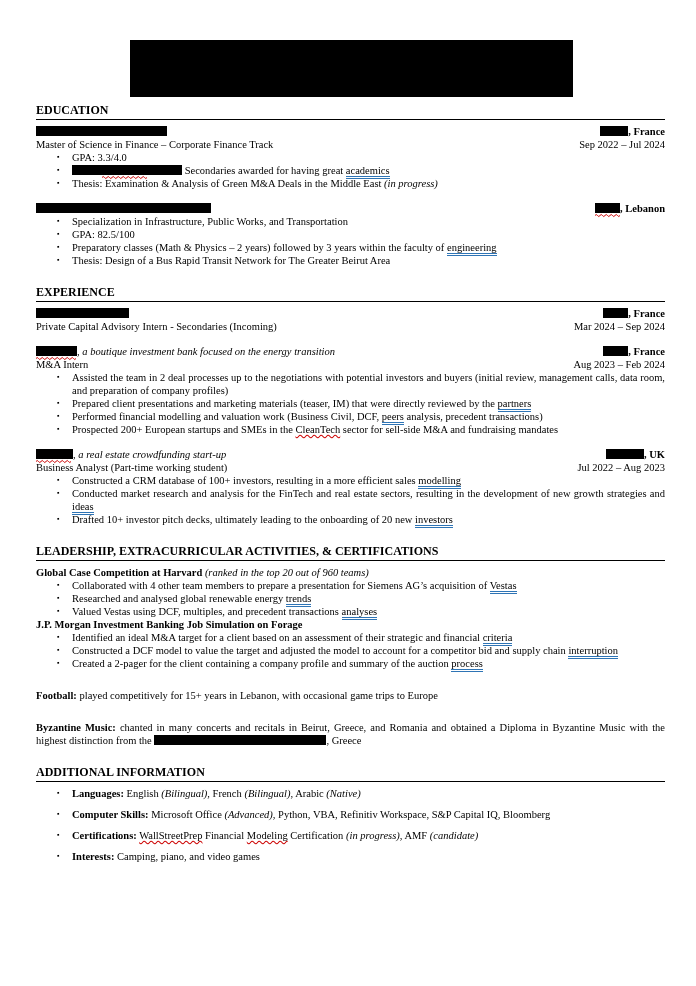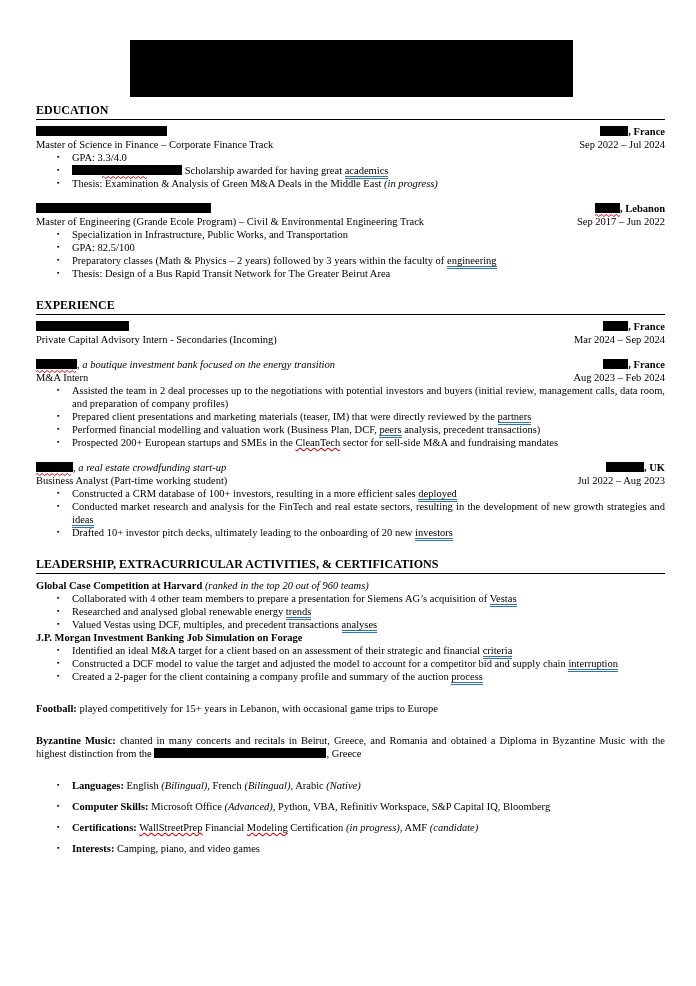--- a/index.html
+++ b/index.html
@@ -53,38 +53,34 @@
             <span class="entry-right"><span class="run">Sep 2022 – Jul 2024</span></span>
           </div>
           <div class="bullet">
             <span class="bullet-marker">▪</span>
             <div class="bullet-text"><span class="run">GPA: 3.3/4.0</span></div>
           </div>
           <div class="bullet">
             <span class="bullet-marker">▪</span>
             <div class="bullet-text"><span class="redact" style="width: 110px; background: rgb(0, 0, 0);"><svg width="45" height="5" class="sqg" style="left: 30px;">
                   <path d="M0 2.5 Q1.25 0.5 2.5 2.5 T5 2.5 T7.5 2.5 T10 2.5 T12.5 2.5 T15 2.5 T17.5 2.5 T20 2.5 T22.5 2.5 T25 2.5 T27.5 2.5 T30 2.5 T32.5 2.5 T35 2.5 T37.5 2.5 T40 2.5 T42.5 2.5 T45 2.5" stroke="#cc0000" stroke-width="1" fill="none"></path>
-                </svg></span><span class="run"> Scholarship awarded for having great </span><span class="run u">academics</span></div>
+                </svg></span><span class="run"> Secondaries awarded for having great </span><span class="run u">academics</span></div>
           </div>
           <div class="bullet">
             <span class="bullet-marker">▪</span>
             <div class="bullet-text"><span class="run">Thesis: Examination &amp; Analysis of Green M&amp;A Deals in the Middle East </span><span class="run i">(in progress)</span></div>
           </div>
         </div>
         <div class="entry">
           <div class="entry-line">
             <span class="entry-left"><span class="redact" style="width: 175px; background: rgb(0, 0, 0);"></span></span>
             <span class="entry-right"><span class="redact" style="width: 25px; background: rgb(0, 0, 0);"><svg width="25" height="5" class="sqg" style="left: 0px;">
                   <path d="M0 2.5 Q1.25 0.5 2.5 2.5 T5 2.5 T7.5 2.5 T10 2.5 T12.5 2.5 T15 2.5 T17.5 2.5 T20 2.5 T22.5 2.5 T25 2.5" stroke="#cc0000" stroke-width="1" fill="none"></path>
                 </svg></span><span class="run b">, Lebanon</span></span>
           </div>
-          <div class="entry-line">
-            <span class="entry-left"><span class="run">Master of Engineering (Grande Ecole Program) – Civil &amp; Environmental Engineering Track</span></span>
-            <span class="entry-right"><span class="run">Sep 2017 – Jun 2022</span></span>
-          </div>
           <div class="bullet">
             <span class="bullet-marker">▪</span>
             <div class="bullet-text"><span class="run">Specialization in Infrastructure, Public Works, and Transportation</span></div>
           </div>
           <div class="bullet">
             <span class="bullet-marker">▪</span>
             <div class="bullet-text"><span class="run">GPA: 82.5/100</span></div>
           </div>
           <div class="bullet">
             <span class="bullet-marker">▪</span>
@@ -122,41 +118,41 @@
           <div class="bullet">
             <span class="bullet-marker">▪</span>
             <div class="bullet-text"><span class="run">Assisted the team in 2 deal processes up to the negotiations with potential investors and buyers (initial review, management calls, data room, and preparation of company profiles)</span></div>
           </div>
           <div class="bullet">
             <span class="bullet-marker">▪</span>
             <div class="bullet-text"><span class="run">Prepared client presentations and marketing materials (teaser, IM) that were directly reviewed by the </span><span class="run u">partners</span></div>
           </div>
           <div class="bullet">
             <span class="bullet-marker">▪</span>
-            <div class="bullet-text"><span class="run">Performed financial modelling and valuation work (Business Plan, DCF, </span><span class="run u">peers</span><span class="run"> analysis, precedent transactions)</span></div>
+            <div class="bullet-text"><span class="run">Performed financial modelling and valuation work (Business Civil, DCF, </span><span class="run u">peers</span><span class="run"> analysis, precedent transactions)</span></div>
           </div>
           <div class="bullet">
             <span class="bullet-marker">▪</span>
             <div class="bullet-text"><span class="run">Prospected 200+ European startups and SMEs in the </span><span class="run rsq">CleanTech</span><span class="run"> sector for sell-side M&amp;A and fundraising mandates</span></div>
           </div>
         </div>
         <div class="entry">
           <div class="entry-line">
             <span class="entry-left"><span class="redact" style="width: 37px; background: rgb(0, 0, 0);"><svg width="37" height="5" class="sqg" style="left: 0px;">
                   <path d="M0 2.5 Q1.25 0.5 2.5 2.5 T5 2.5 T7.5 2.5 T10 2.5 T12.5 2.5 T15 2.5 T17.5 2.5 T20 2.5 T22.5 2.5 T25 2.5 T27.5 2.5 T30 2.5 T32.5 2.5 T35 2.5" stroke="#cc0000" stroke-width="1" fill="none"></path>
                 </svg></span><span class="run i">, a real estate crowdfunding start-up</span></span>
             <span class="entry-right"><span class="redact" style="width: 38px; background: rgb(0, 0, 0);"></span><span class="run b">, UK</span></span>
           </div>
           <div class="entry-line">
             <span class="entry-left"><span class="run">Business Analyst (Part-time working student)</span></span>
             <span class="entry-right"><span class="run">Jul 2022 – Aug 2023</span></span>
           </div>
           <div class="bullet">
             <span class="bullet-marker">▪</span>
-            <div class="bullet-text"><span class="run">Constructed a CRM database of 100+ investors, resulting in a more efficient sales </span><span class="run u">deployed</span></div>
+            <div class="bullet-text"><span class="run">Constructed a CRM database of 100+ investors, resulting in a more efficient sales </span><span class="run u">modelling</span></div>
           </div>
           <div class="bullet">
             <span class="bullet-marker">▪</span>
             <div class="bullet-text"><span class="run">Conducted market research and analysis for the FinTech and real estate sectors, resulting in the development of new growth strategies and </span><span class="run u">ideas</span></div>
           </div>
           <div class="bullet">
             <span class="bullet-marker">▪</span>
             <div class="bullet-text"><span class="run">Drafted 10+ investor pitch decks, ultimately leading to the onboarding of 20 new </span><span class="run u">investors</span></div>
           </div>
         </div>
@@ -190,20 +186,21 @@
           </div>
           <div class="bullet">
             <span class="bullet-marker">▪</span>
             <div class="bullet-text"><span class="run">Created a 2-pager for the client containing a company profile and summary of the auction </span><span class="run u">process</span></div>
           </div>
         </div>
         <div class="para"><span class="run b">Football:</span><span class="run"> played competitively for 15+ years in Lebanon, with occasional game trips to Europe</span></div>
         <div class="para"><span class="run b">Byzantine Music:</span><span class="run"> chanted in many concerts and recitals in Beirut, Greece, and Romania and obtained a Diploma in Byzantine Music with the highest distinction from the </span><span class="redact" style="width: 172px; background: rgb(0, 0, 0);"></span><span class="run">, Greece</span></div>
       </section>
       <section class="section">
+        <div class="section-title" style="border-bottom-color: rgb(0, 0, 0);">ADDITIONAL INFORMATION</div>
         <div class="list">
           <div class="bullet spaced">
             <span class="bullet-marker">▪</span>
             <div class="bullet-text"><span class="run b">Languages:</span><span class="run"> English </span><span class="run i">(Bilingual)</span><span class="run">, French </span><span class="run i">(Bilingual)</span><span class="run">, Arabic </span><span class="run i">(Native)</span></div>
           </div>
           <div class="bullet spaced">
             <span class="bullet-marker">▪</span>
             <div class="bullet-text"><span class="run b">Computer Skills:</span><span class="run"> Microsoft Office </span><span class="run i">(Advanced)</span><span class="run">, Python, VBA, Refinitiv Workspace, S&amp;P Capital IQ, Bloomberg</span></div>
           </div>
           <div class="bullet spaced">

